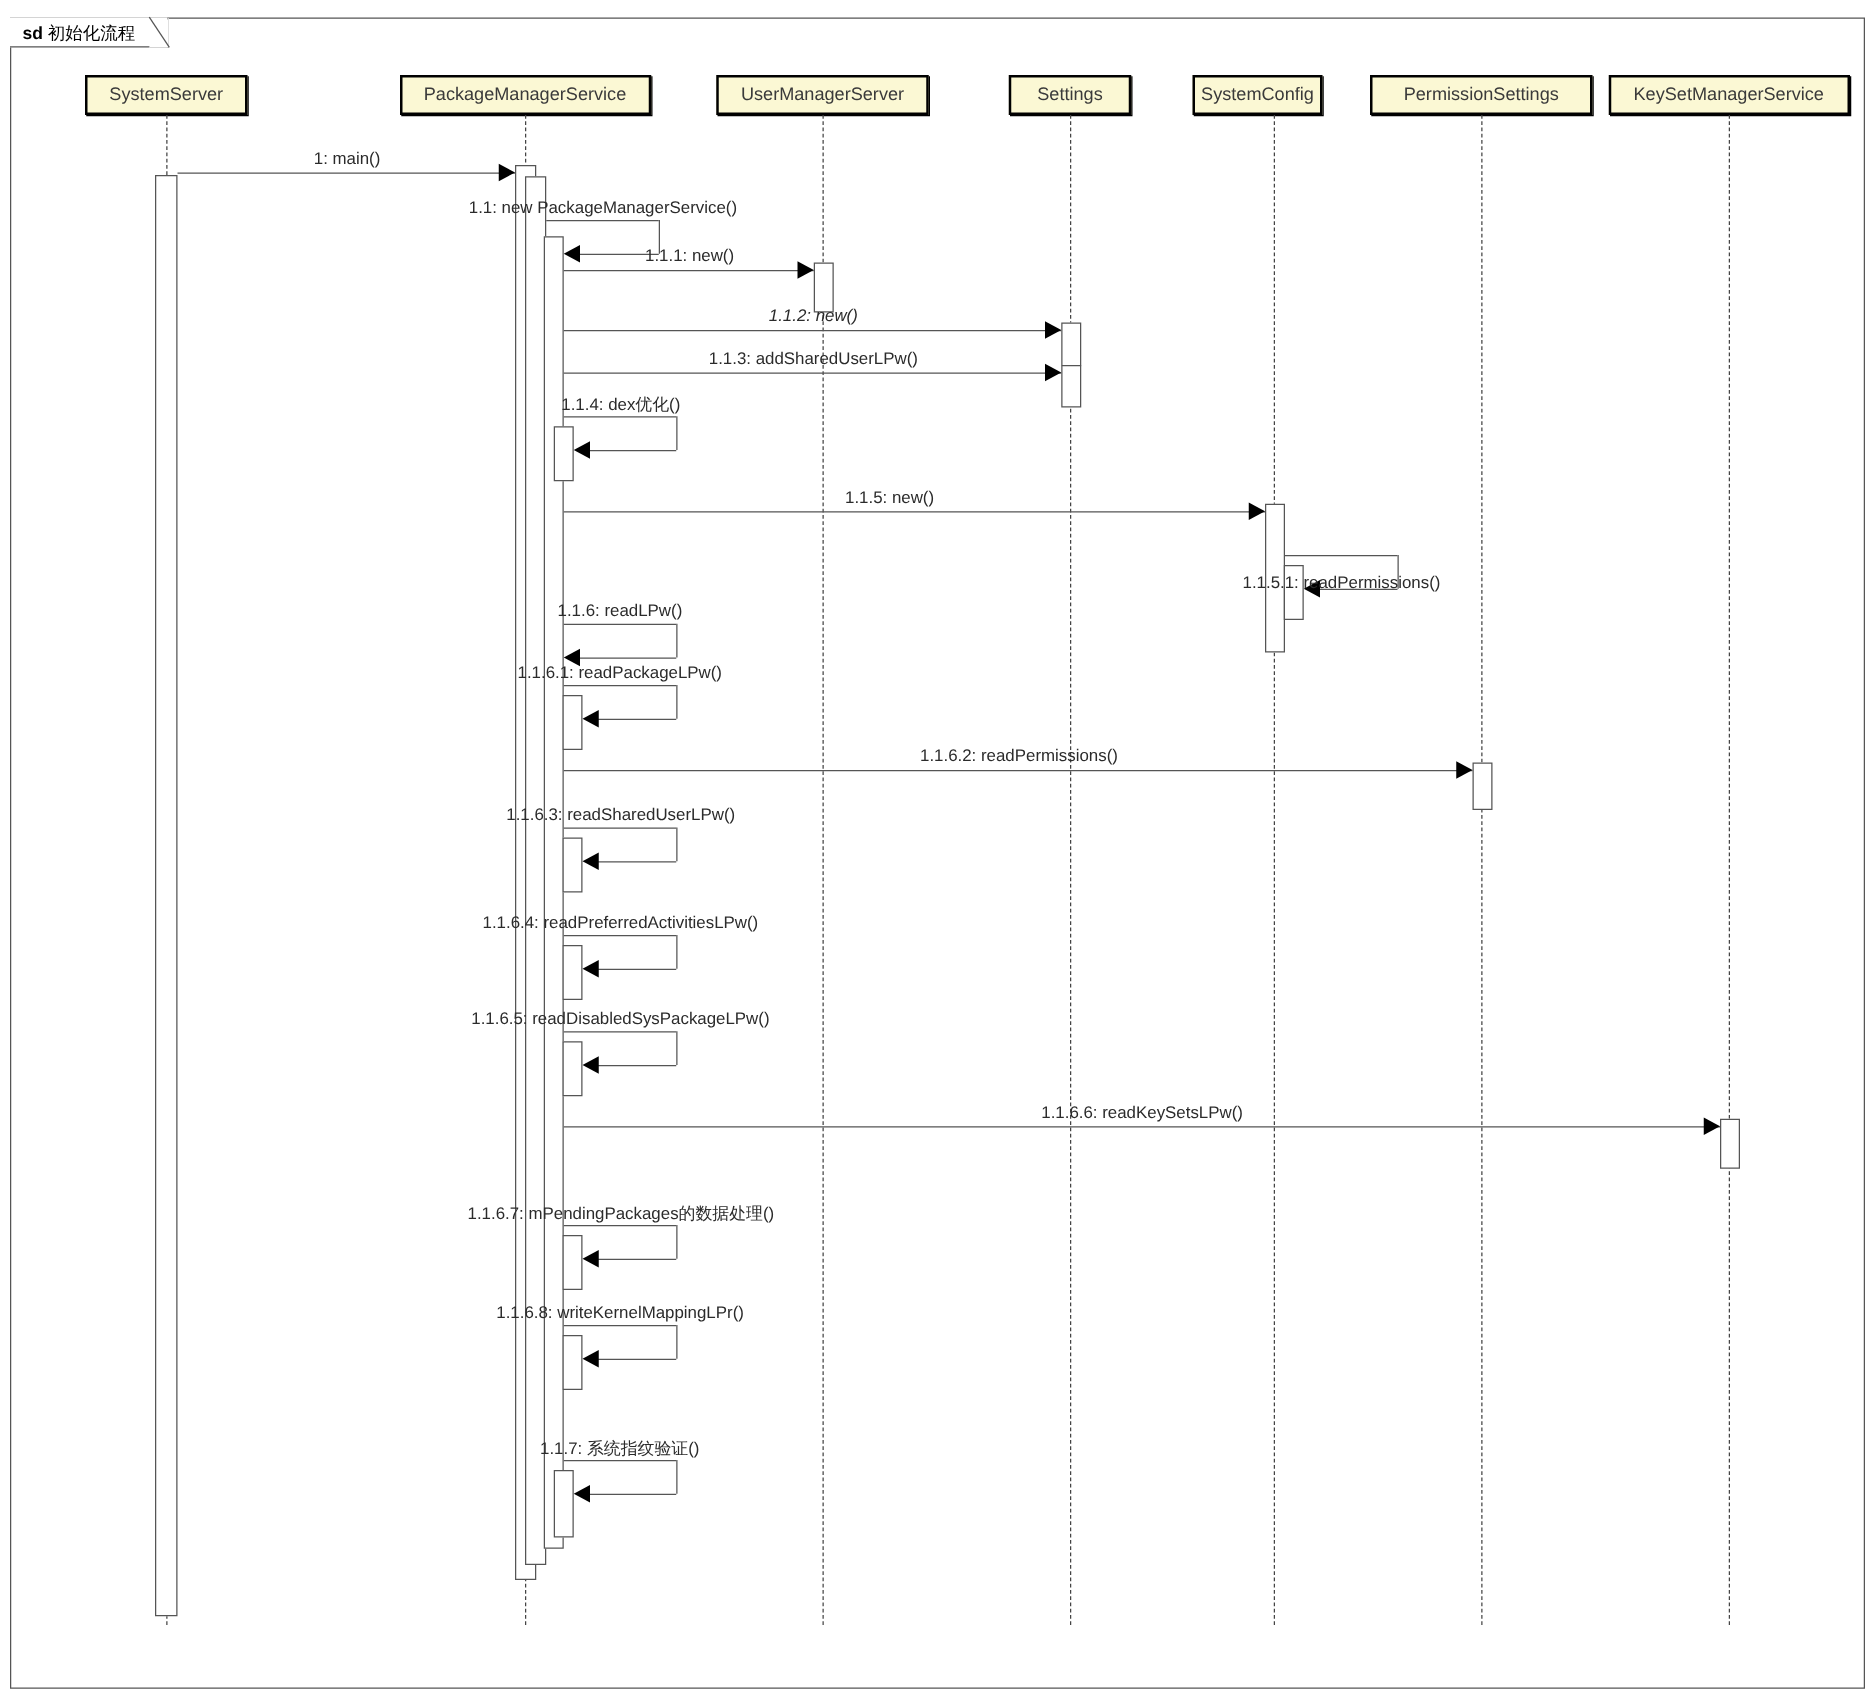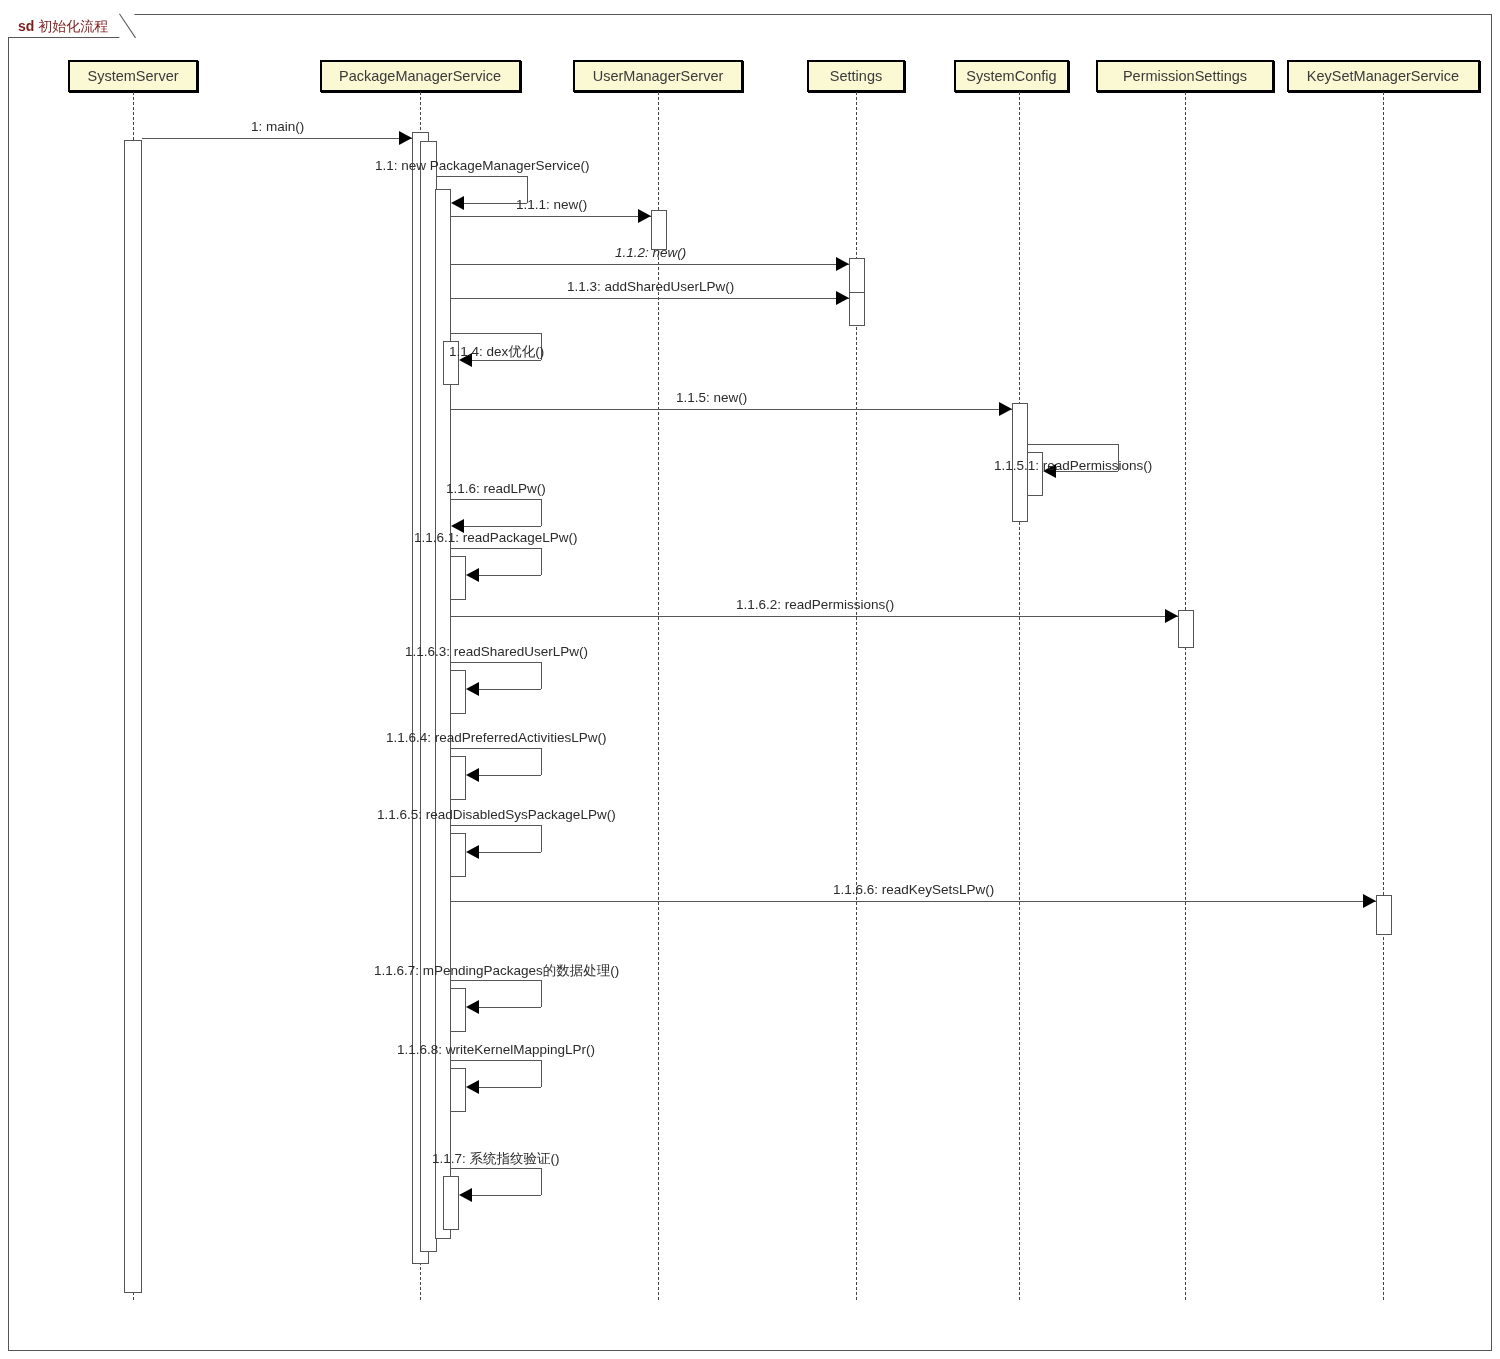--- a/index.html
+++ b/index.html
@@ -34,21 +34,21 @@
     height: 24px;
     padding: 2px 26px 2px 10px;
     border: 1px solid #555555;
     border-top: none;
     border-left: none;
     box-sizing: border-box;
     background: #ffffff;
     font-size: 14px;
     line-height: 20px;
     white-space: nowrap;
-    color: #7f1d1d;
+    color: #000000;
   }
   .frame-tab .kw {
     font-weight: bold;
   }
   .frame-tab-cut {
     position: absolute;
     width: 0; height: 0;
     border-style: solid;
     border-width: 0 0 24px 16px;
     border-color: transparent transparent #ffffff transparent;
@@ -139,21 +139,21 @@
 
   <div id="lifelines-layer">
       <div class="lifeline-head" style="left: 68px; top: 60px; width: 130px;"><span>SystemServer</span></div>
       <div class="lifeline-line" style="left: 133px; top: 92px; height: 1208px;"></div>
       <div class="lifeline-head" style="left: 319.5px; top: 60px; width: 201px;"><span>PackageManagerService</span></div>
       <div class="lifeline-line" style="left: 420px; top: 92px; height: 1208px;"></div>
       <div class="lifeline-head" style="left: 573px; top: 60px; width: 170px;"><span>UserManagerServer</span></div>
       <div class="lifeline-line" style="left: 658px; top: 92px; height: 1208px;"></div>
       <div class="lifeline-head" style="left: 807px; top: 60px; width: 98px;"><span>Settings</span></div>
       <div class="lifeline-line" style="left: 856px; top: 92px; height: 1208px;"></div>
-      <div class="lifeline-head" style="left: 954px; top: 60px; width: 115px;"><span>SystemConfig</span></div>
+      <div class="lifeline-head" style="left: 954px; top: 60px; width: 104px;"><span>SystemConfig</span></div>
       <div class="lifeline-line" style="left: 1019px; top: 92px; height: 1208px;"></div>
       <div class="lifeline-head" style="left: 1096px; top: 60px; width: 178px;"><span>PermissionSettings</span></div>
       <div class="lifeline-line" style="left: 1185px; top: 92px; height: 1208px;"></div>
       <div class="lifeline-head" style="left: 1286.5px; top: 60px; width: 193px;"><span>KeySetManagerService</span></div>
       <div class="lifeline-line" style="left: 1383px; top: 92px; height: 1208px;"></div>
     </div>
   <div id="activations-layer">
       <div class="activation" style="left: 124px; top: 140px; width: 18px; height: 1153px;"></div>
       <div class="activation" style="left: 412px; top: 132px; width: 17px; height: 1132px;"></div>
       <div class="activation" style="left: 420px; top: 141px; width: 17px; height: 1111px;"></div>
@@ -189,21 +189,21 @@
       <div class="msg-line" style="left: 451px; top: 264px; width: 398px;"></div>
       <div class="msg-arrow-right" style="left: 836px; top: 257px;"></div>
       <div class="msg-label" style="top: 245px; left: 615px; font-style: italic;">1.1.2: new()</div>
       <div class="msg-line" style="left: 451px; top: 298px; width: 398px;"></div>
       <div class="msg-arrow-right" style="left: 836px; top: 291px;"></div>
       <div class="msg-label" style="top: 279px; left: 567px;">1.1.3: addSharedUserLPw()</div>
       <div class="self-top" style="left: 451px; top: 333px; width: 90px;"></div>
       <div class="self-right" style="left: 541px; top: 333px; height: 27px;"></div>
       <div class="self-bottom" style="left: 471px; top: 360px; width: 70px;"></div>
       <div class="msg-arrow-left" style="left: 459px; top: 353px;"></div>
-      <div class="msg-label" style="top: 315px; left: 449px; margin-top: 28px;">1.1.4: dex优化()</div>
+      <div class="msg-label" style="top: 315px; left: 449px;">1.1.4: dex优化()</div>
       <div class="msg-line" style="left: 451px; top: 409px; width: 561px;"></div>
       <div class="msg-arrow-right" style="left: 999px; top: 402px;"></div>
       <div class="msg-label" style="top: 390px; left: 676px;">1.1.5: new()</div>
       <div class="self-top" style="left: 1028px; top: 444px; width: 90px;"></div>
       <div class="self-right" style="left: 1118px; top: 444px; height: 27px;"></div>
       <div class="self-bottom" style="left: 1055px; top: 471px; width: 63px;"></div>
       <div class="msg-arrow-left" style="left: 1043px; top: 464px;"></div>
       <div class="msg-label" style="top: 426px; left: 994px; margin-top: 32px;">1.1.5.1: readPermissions()</div>
       <div class="self-top" style="left: 451px; top: 499px; width: 90px;"></div>
       <div class="self-right" style="left: 541px; top: 499px; height: 27px;"></div>

